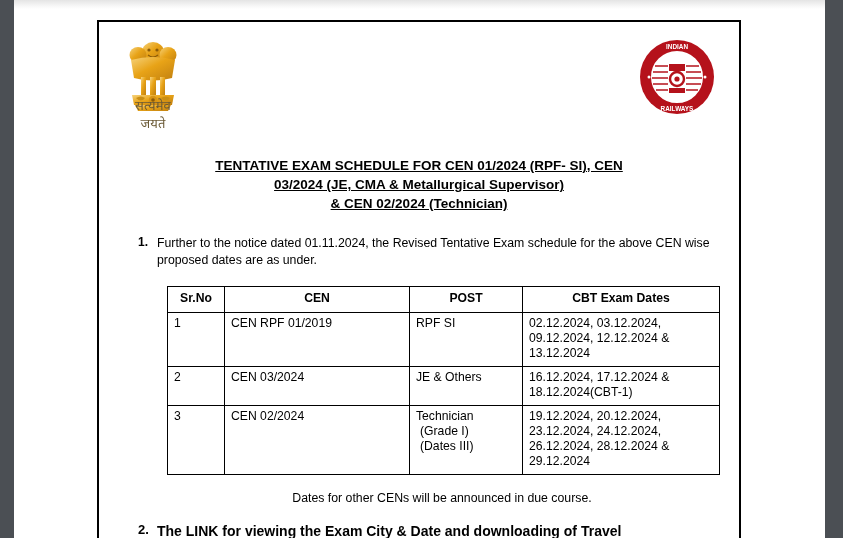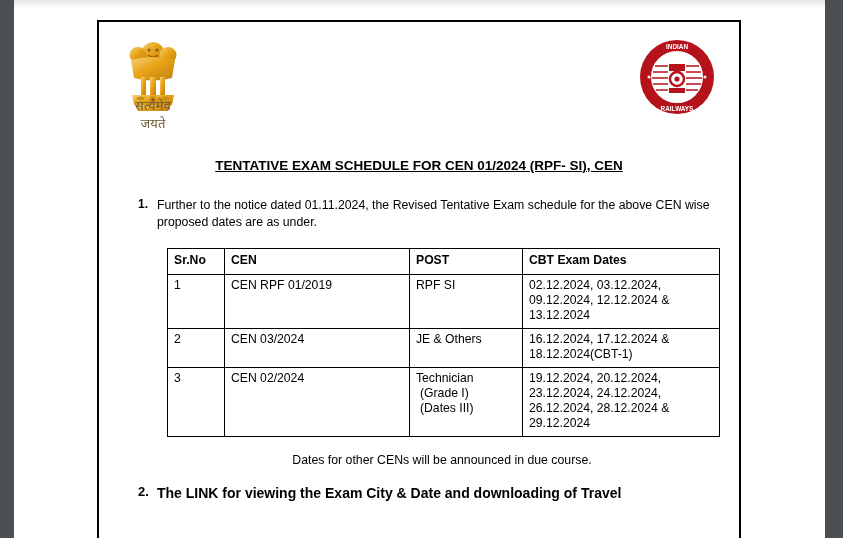--- a/index.html
+++ b/index.html
@@ -159,20 +159,21 @@
     padding: 3px 6px 5px 6px;
     font-size: 12.2px;
     line-height: 15px;
     text-align: left;
     color: #000;
   }
   table.schedule th {
     font-weight: bold;
     padding-top: 4px;
     padding-bottom: 6px;
+    text-align: center;
   }
   col.c-sr   { width: 57px; }
   col.c-cen  { width: 185px; }
   col.c-post { width: 113px; }
   col.c-date { width: 197px; }
 
   td.dates {
     font-weight: normal;
     font-size: 11.6px;
     line-height: 14.5px;
@@ -274,20 +275,22 @@
               <text x="39" y="73" text-anchor="middle">RAILWAYS</text>
             </g>
             <circle cx="11" cy="39" r="1.5" fill="#ffffff"></circle>
             <circle cx="67" cy="39" r="1.5" fill="#ffffff"></circle>
           </svg>
         </div>
       </div>
 
       <div class="subtitle-block">
         <div class="subtitle-line"><span>TENTATIVE EXAM SCHEDULE FOR CEN 01/2024 (RPF- SI), CEN</span></div>
+        <div class="subtitle-line"><span>03/2024 (JE, CMA &amp; Metallurgical Supervisor)</span></div>
+        <div class="subtitle-line"><span>&amp; CEN 02/2024 (Technician)</span></div>
       </div>
 
       <div class="para">
         <div class="para-num">1.</div>
         <div class="para-text">Further to the notice dated 01.11.2024, the Revised Tentative Exam schedule for the above CEN wise proposed dates are as under.</div>
       </div>
 
       <div class="table-wrap">
         <table class="schedule">
           <colgroup>

